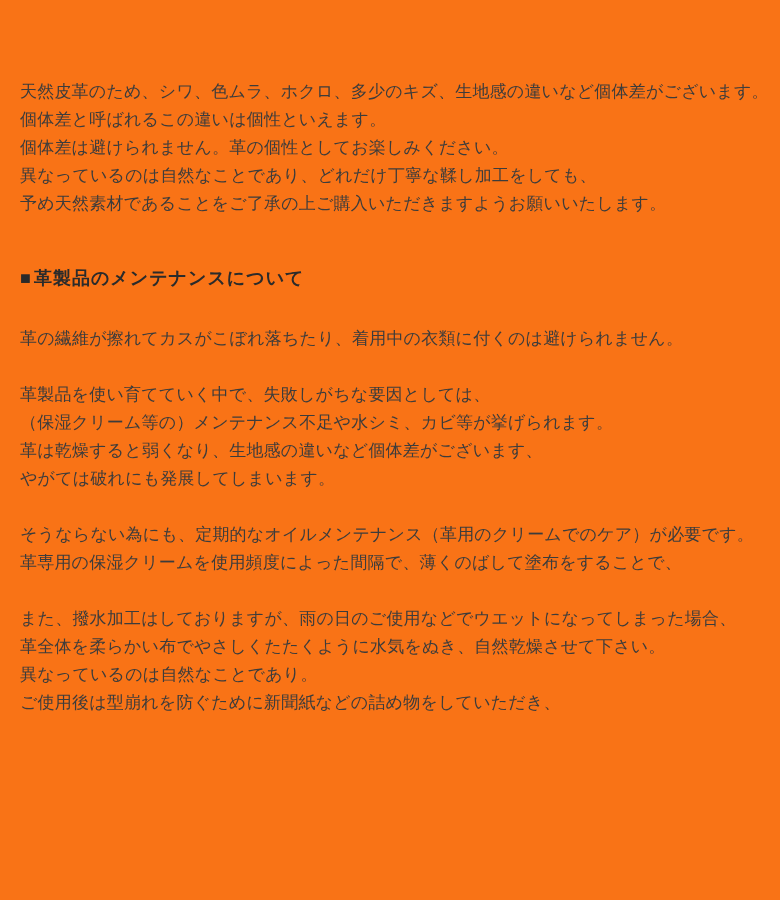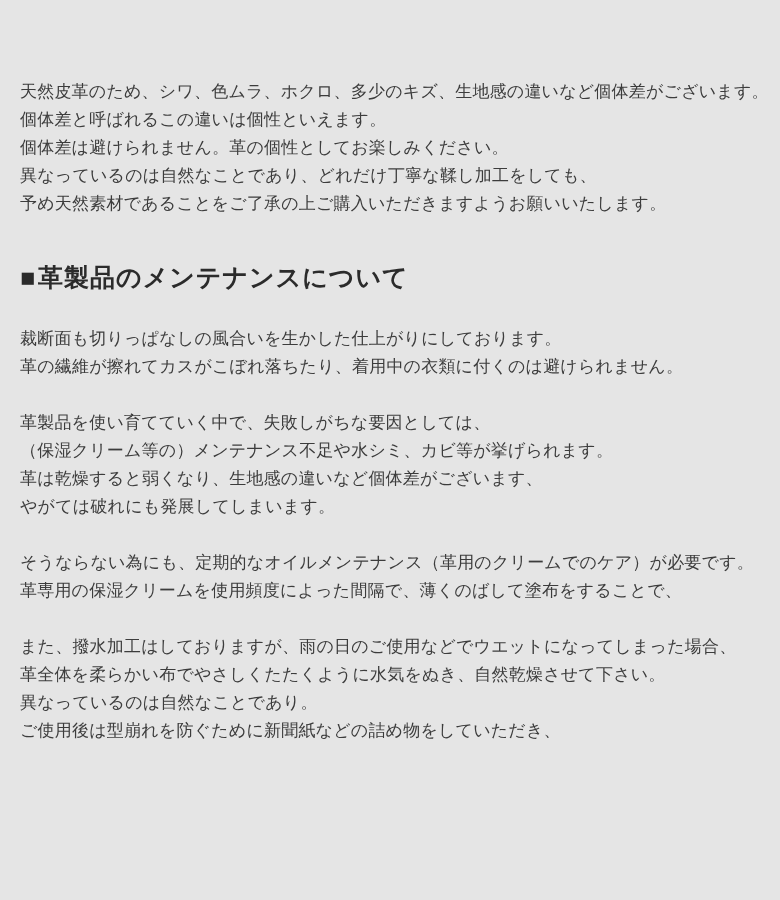--- a/index.html
+++ b/index.html
@@ -4,21 +4,21 @@
 <style>
   html, body {
     margin: 0;
     padding: 0;
     background: #ffffff;
   }
   .page {
     position: relative;
     width: 780px;
     height: 900px;
-    background: #e5e5e5;
+    background: #f97316;
     overflow: hidden;
     box-sizing: border-box;
   }
   .content {
     padding: 78px 20px 0 20px;
   }
   .body-line {
     margin: 0;
     font-family: "Liberation Sans", "DejaVu Sans", sans-serif;
     font-size: 17px;
@@ -30,21 +30,21 @@
   .paragraph {
     margin: 28px 0 0 0;
   }
   .paragraph.first-after-heading {
     margin-top: 0;
   }
   .section-heading {
     margin: 45px 0 32px 0;
     font-family: "Liberation Serif", "DejaVu Serif", serif;
     font-weight: 600;
-    font-size: 25px;
+    font-size: 18px;
     line-height: 30px;
     color: #2b2b2b;
     letter-spacing: 1px;
     white-space: nowrap;
   }
   .section-heading .marker {
     color: #2a2a2a;
     margin-right: 2px;
   }
 </style>
@@ -60,21 +60,20 @@
       <p class="body-line">個体差は避けられません。革の個性としてお楽しみください。</p>
       <p class="body-line">異なっているのは自然なことであり、どれだけ丁寧な鞣し加工をしても、</p>
       <p class="body-line">予め天然素材であることをご了承の上ご購入いただきますようお願いいたします。</p>
     </section>
 
     <h2 class="section-heading">
       <span class="marker">■</span><span>革製品のメンテナンスについて</span>
     </h2>
 
     <section class="paragraph first-after-heading">
-      <p class="body-line">裁断面も切りっぱなしの風合いを生かした仕上がりにしております。</p>
       <p class="body-line">革の繊維が擦れてカスがこぼれ落ちたり、着用中の衣類に付くのは避けられません。</p>
     </section>
 
     <section class="paragraph">
       <p class="body-line">革製品を使い育てていく中で、失敗しがちな要因としては、</p>
       <p class="body-line">（保湿クリーム等の）メンテナンス不足や水シミ、カビ等が挙げられます。</p>
       <p class="body-line">革は乾燥すると弱くなり、生地感の違いなど個体差がございます、</p>
       <p class="body-line">やがては破れにも発展してしまいます。</p>
     </section>
 

